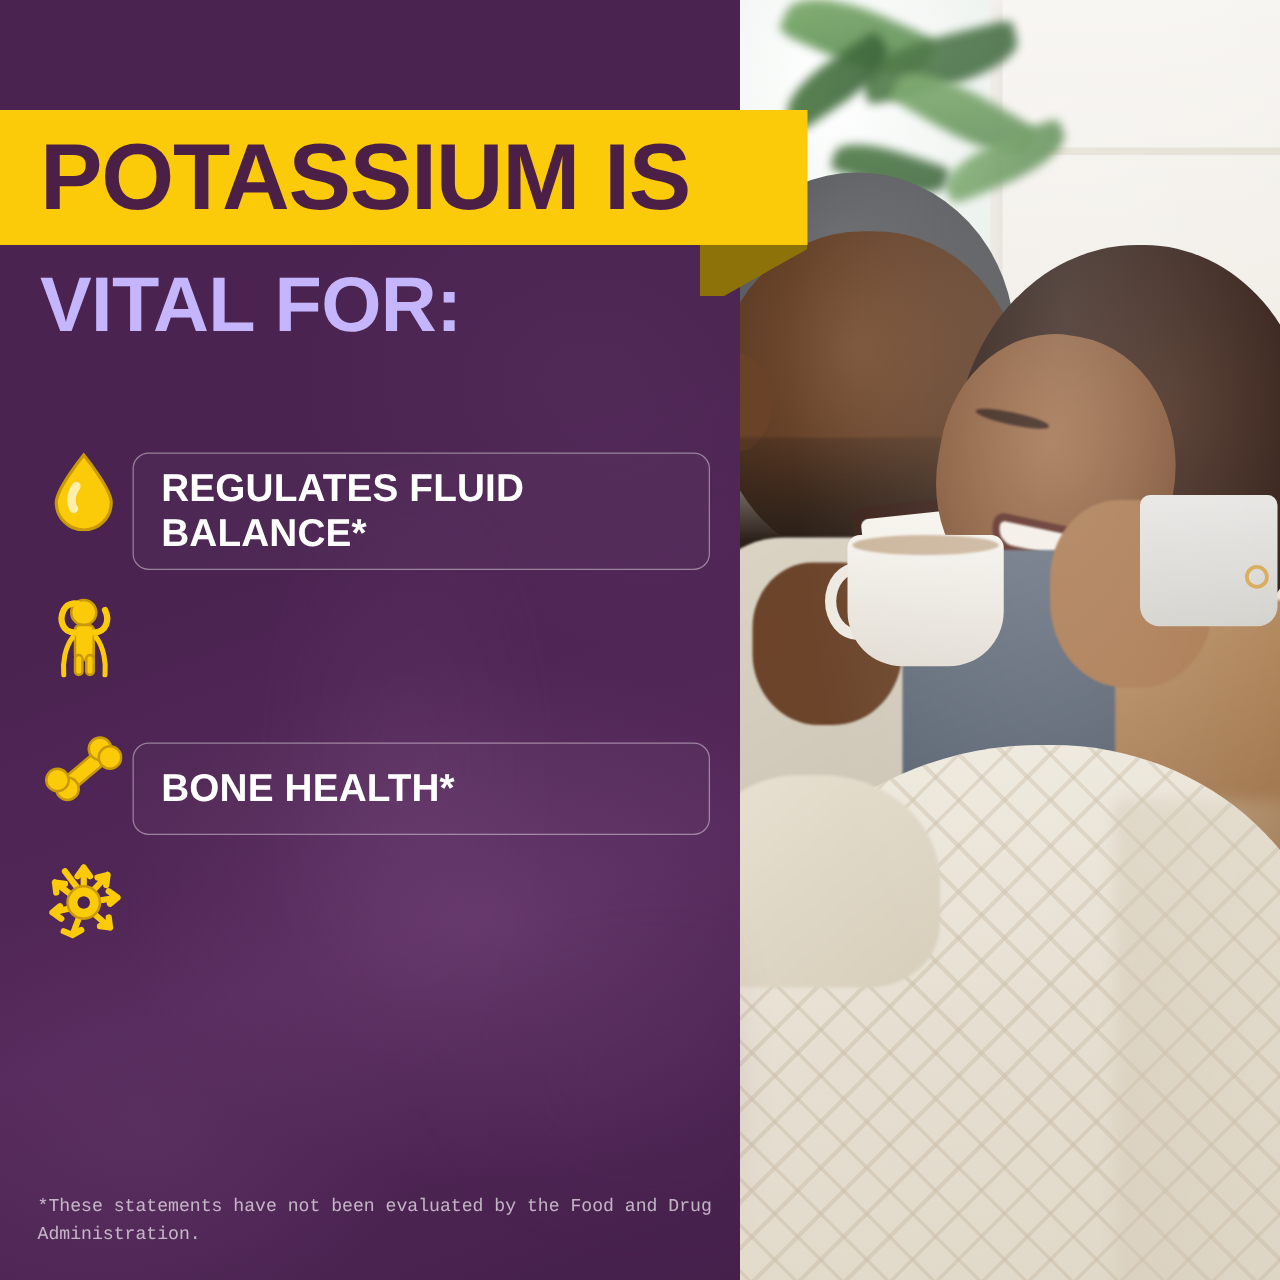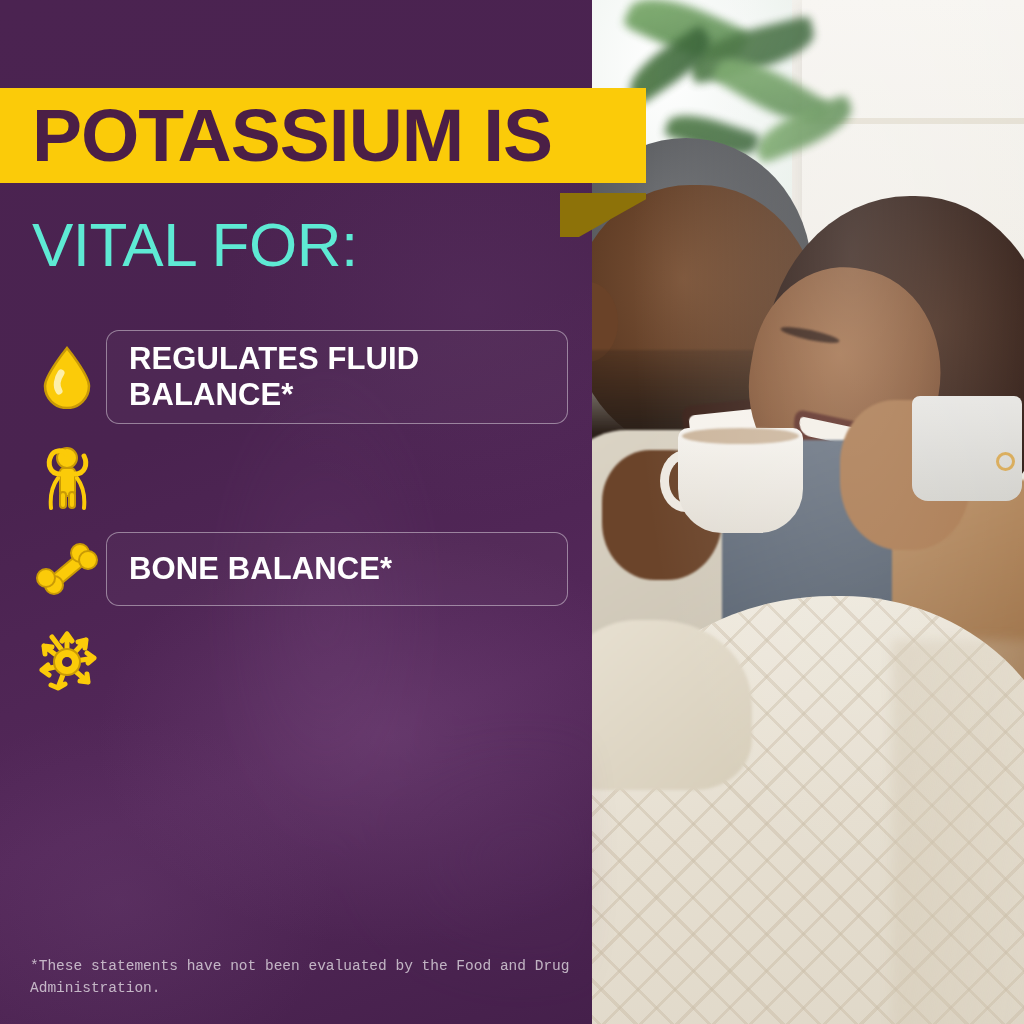--- a/index.html
+++ b/index.html
@@ -130,47 +130,48 @@
       radial-gradient(ellipse 260px 200px at 88% 84%,rgba(90,50,98,.35),transparent 70%);
     filter:blur(14px);}
 
   
   .banner-shadow{
     position:absolute;left:560px;top:193px;width:86px;height:44px;
     background:#8d7209;
     clip-path:polygon(0 0,100% 0,100% 14%,22% 100%,0 100%);
   }
   .banner{
-    position:absolute;left:0;top:88px;width:646px;height:95px;
+    position:absolute;left:0;top:88px;width:646px;height:108px;
     background:#fbcb09;display:flex;align-items:center;
   }
   .banner-text{
     margin-left:32px;
     font-size:75px;line-height:.95;font-weight:bold;letter-spacing:-1px;
     color:#4b1f46;font-family:"Liberation Sans", sans-serif;
     white-space:nowrap;
   }
 
   .subhead{
     position:absolute;left:32px;top:214px;
-    font-size:62px;font-weight:normal;color:#5eead4;letter-spacing:-.5px;
+    font-size:62px;font-weight:bold;color:#c4b5fd;letter-spacing:-.5px;
     line-height:1;
   }
 
   
   .list{position:absolute;left:28px;top:330px;width:540px;}
   .row{display:flex;align-items:center;margin-bottom:14px;}
   .icon{width:78px;min-width:78px;height:78px;display:flex;
     align-items:center;justify-content:center;}
   .icon svg{display:block;}
   .pill{
     flex:1;min-height:74px;box-sizing:border-box;
     border:1px solid rgba(255,255,255,.42);border-radius:13px;
     display:flex;align-items:center;padding:10px 22px;
     background:rgba(255,255,255,.025);
+    margin-top:32px;
   }
   .pill-text{
     color:#ffffff;font-size:31px;font-weight:bold;line-height:1.16;
     letter-spacing:.1px;
   }
   .row.tall .pill{min-height:88px;}
 
   
   .footnote{
     position:absolute;left:30px;top:956px;width:545px;
@@ -274,21 +275,21 @@
           <g fill="#fbcb09" stroke="#c99a06" stroke-width="2">
             <rect x="12" y="27" width="38" height="12" rx="6" transform="rotate(-40 31 33)"></rect>
             <circle cx="44" cy="15" r="9"></circle>
             <circle cx="52" cy="22" r="9"></circle>
             <circle cx="18" cy="47" r="9"></circle>
             <circle cx="10" cy="40" r="9"></circle>
           </g>
         </svg>
       </div>
       <div class="pill">
-        <span class="pill-text">BONE BALANCE*</span>
+        <span class="pill-text">BONE HEALTH*</span>
       </div>
     </div>
 
     <div class="row tall">
       <div class="icon">
         <svg width="66" height="66" viewBox="0 0 66 66">
           <g fill="none" stroke="#fbcb09" stroke-width="5" stroke-linecap="round">
             <path d="M33 26 33 6M33 6l-5 7M33 6l5 7"></path>
             <path d="M26 30 10 18M10 18l1 8M10 18l8 1"></path>
             <path d="M25 38 8 42M8 42l7 5M8 42l6-5"></path>

